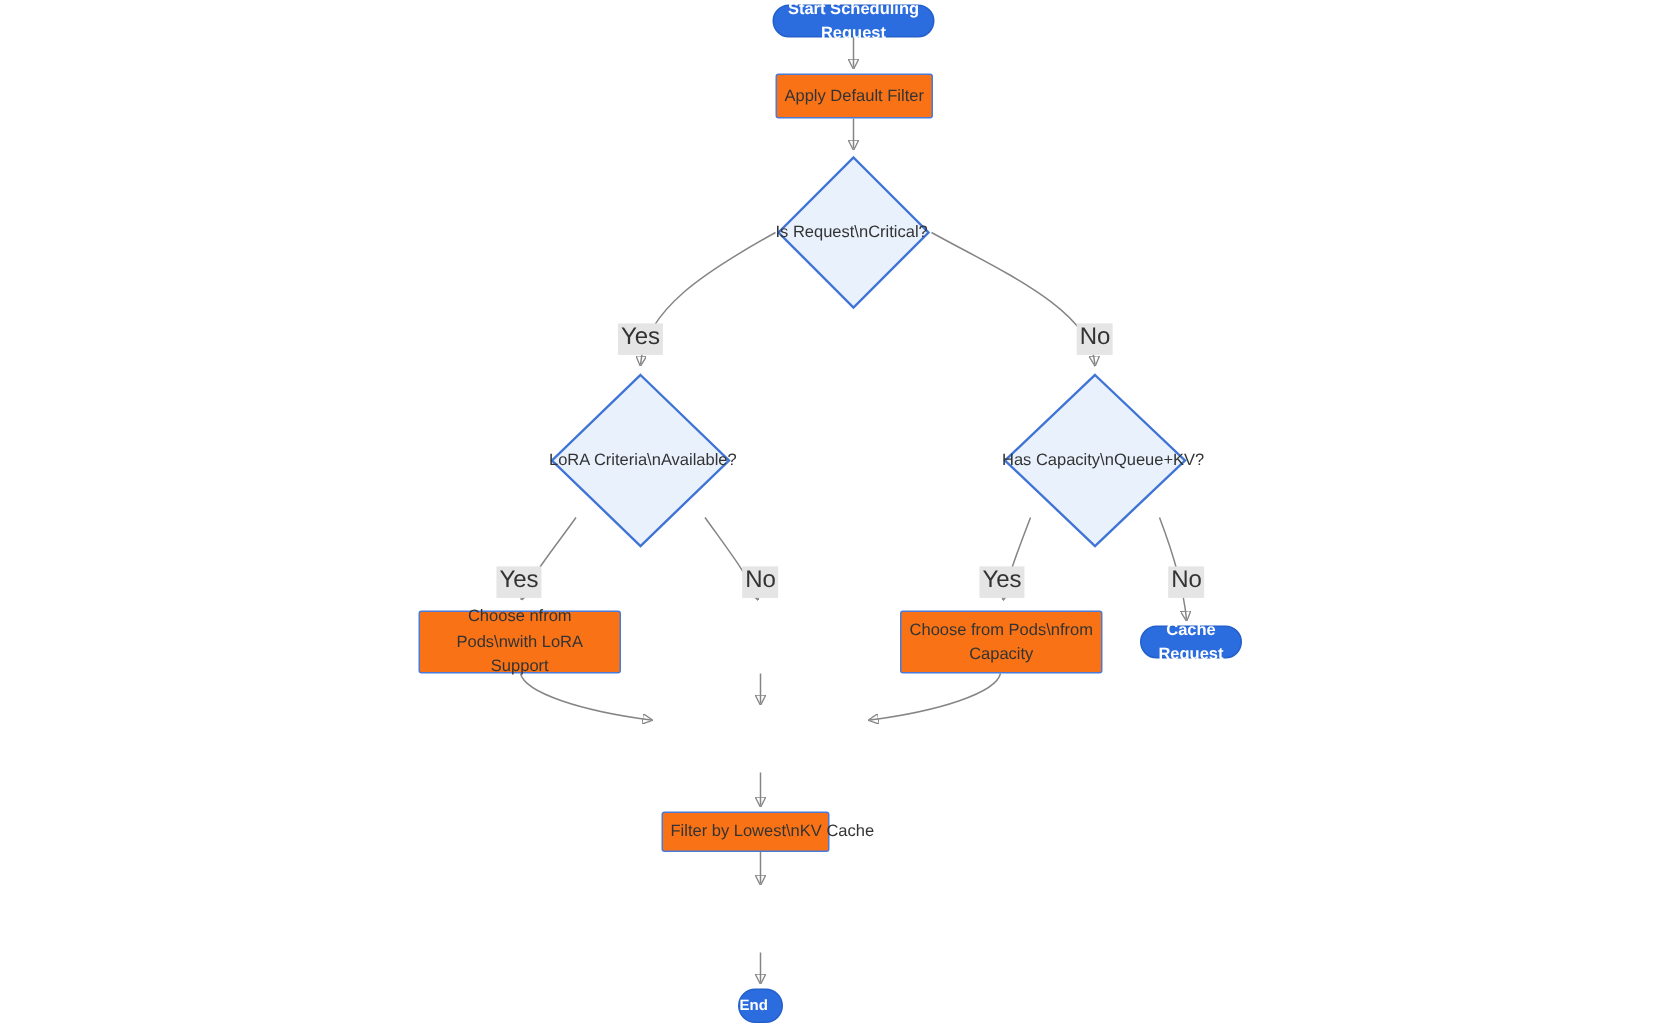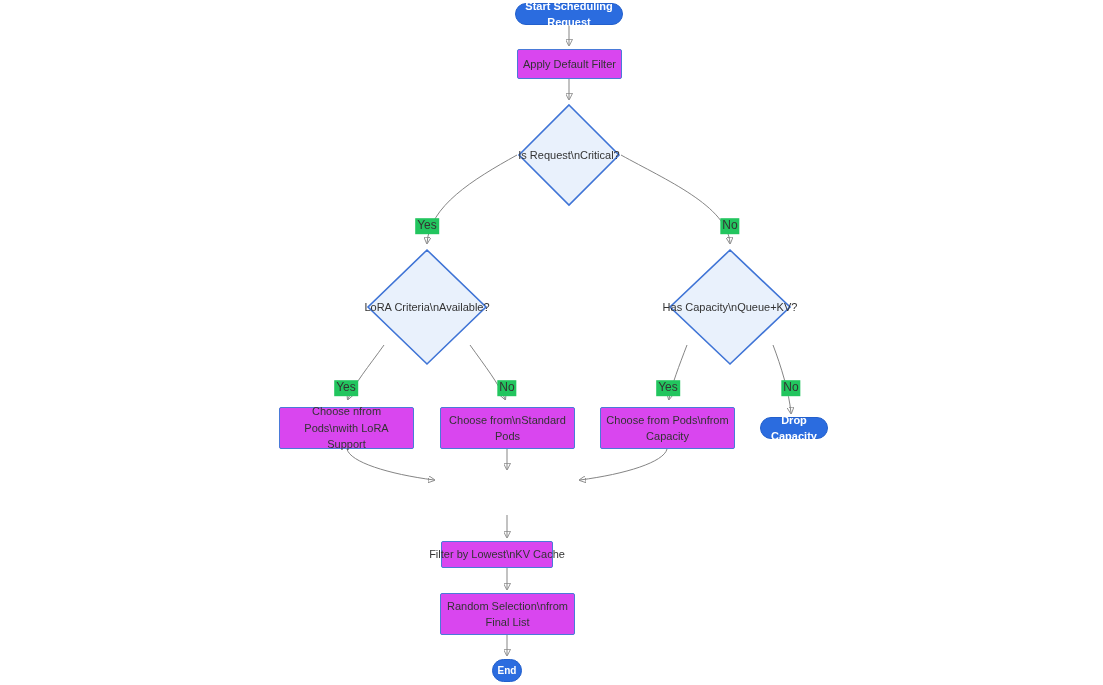--- a/index.html
+++ b/index.html
@@ -9,47 +9,47 @@
     font-family:"Liberation Sans", sans-serif;
     color:#333333;
     background:#ffffff;
     overflow:hidden;
   }
   svg.edges { position:absolute; left:0; top:0; width:1103px; height:685px; }
   svg.edges path { fill:none; stroke:#858585; stroke-width:1; }
 
   .node {
     position:absolute; box-sizing:border-box;
-    display:flex; align-items:center; justify-content:center;
+    display:flex; align-items:center; justify-content:flex-start;
     text-align:center; font-size:11px; line-height:1.5;
   }
   .rect {
-    background:#d946ef;
+    background:#f97316;
     border:1.6px solid #4a7ad8;
     border-radius:2px;
     padding:12px 5px;
   }
   .rect .lbl { display:inline-block; }
   .oneline .lbl { white-space:nowrap; }
   .pill {
     background:#2b6cdf;
     color:#ffffff;
     border:1px solid #2360cc;
     border-radius:12px;
     font-weight:600;
   }
   .decision { background:transparent; }
   .decision svg.shape { position:absolute; left:0; top:0; width:100%; height:100%; }
   .decision polygon { fill:#e9f1fc; stroke:#3f74d6; stroke-width:1.6; }
   .decision .lbl { position:relative; white-space:nowrap; z-index:1; }
 
   .edge-label {
     position:absolute; transform:translate(-50%,-50%);
-    background:#22c55e; color:#333333;
-    font-size:12px; padding:0 2px; line-height:1.3;
+    background:#e5e5e5; color:#333333;
+    font-size:16px; padding:0 2px; line-height:1.3;
     white-space:nowrap;
   }
 </style>
 </head>
 <body>
 
 <div class="canvas">
 
   <svg class="edges">
     <defs>
@@ -99,40 +99,34 @@
     <svg class="shape" viewBox="0 0 124 118">
       <polygon points="62,2 122,59 62,116 2,59"></polygon>
     </svg>
     <span class="lbl">Has Capacity\nQueue+KV?</span>
   </div>
 
   <div class="node rect" style="left:279px;top:407px;width:135px;height:42px">
     <span class="lbl">Choose nfrom Pods\nwith LoRA Support</span>
   </div>
 
-  <div class="node rect" style="left:440px;top:407px;width:135px;height:42px">
-    <span class="lbl">Choose from\nStandard Pods</span>
-  </div>
 
   <div class="node rect" style="left:600px;top:407px;width:135px;height:42px">
     <span class="lbl">Choose from Pods\nfrom Capacity</span>
   </div>
 
   <div class="node pill" style="left:760px;top:417px;width:68px;height:22px">
-    <span class="lbl">Drop Capacity</span>
+    <span class="lbl">Cache Request</span>
   </div>
 
 
   <div class="node rect oneline" style="left:441px;top:541px;width:112px;height:27px">
     <span class="lbl">Filter by Lowest\nKV Cache</span>
   </div>
 
-  <div class="node rect" style="left:440px;top:593px;width:135px;height:42px">
-    <span class="lbl">Random Selection\nfrom Final List</span>
-  </div>
 
   <div class="node pill" style="left:492px;top:659px;width:30px;height:23px;border-radius:12px;font-size:10px">
     <span class="lbl">End</span>
   </div>
 
   <div class="edge-label" style="left:427px;top:226px">Yes</div>
   <div class="edge-label" style="left:730px;top:226px">No</div>
   <div class="edge-label" style="left:346px;top:388px">Yes</div>
   <div class="edge-label" style="left:507px;top:388px">No</div>
   <div class="edge-label" style="left:668px;top:388px">Yes</div>

